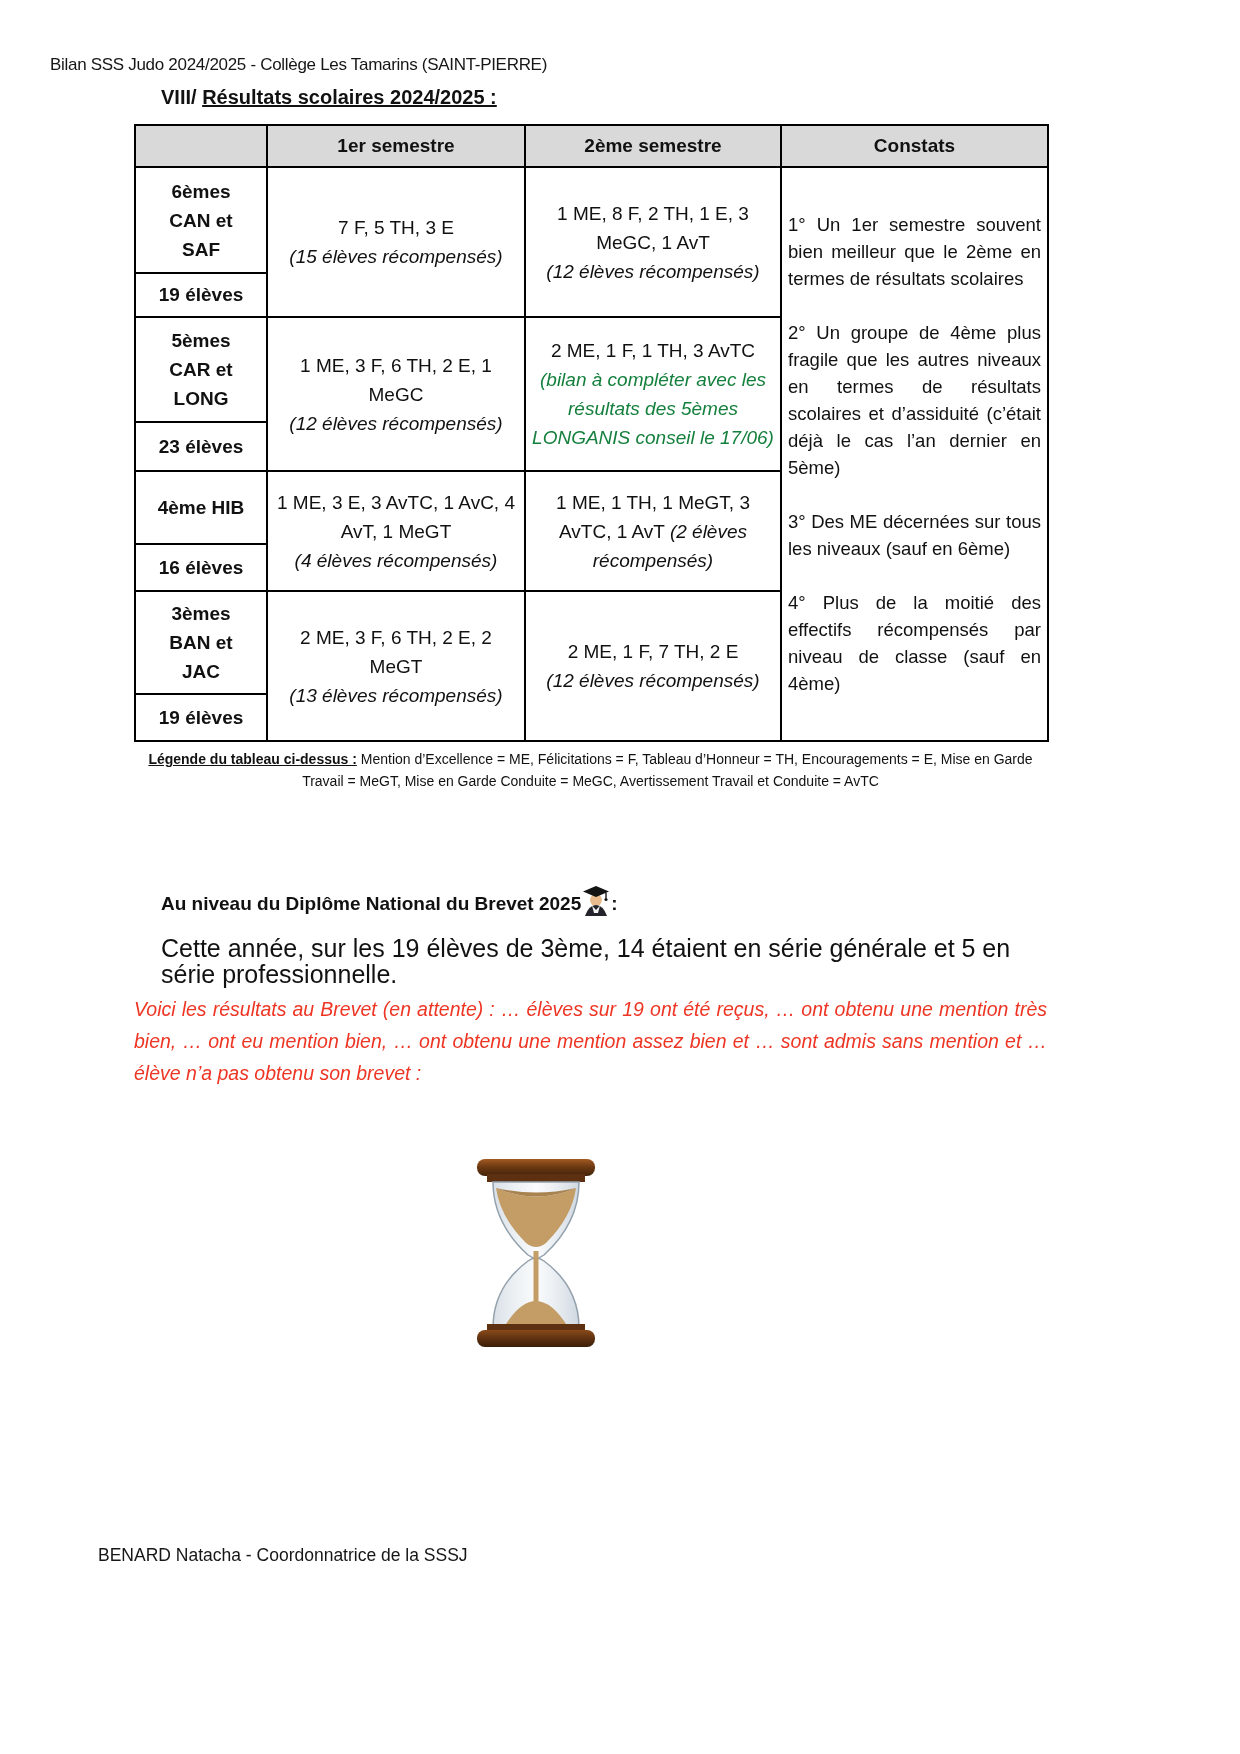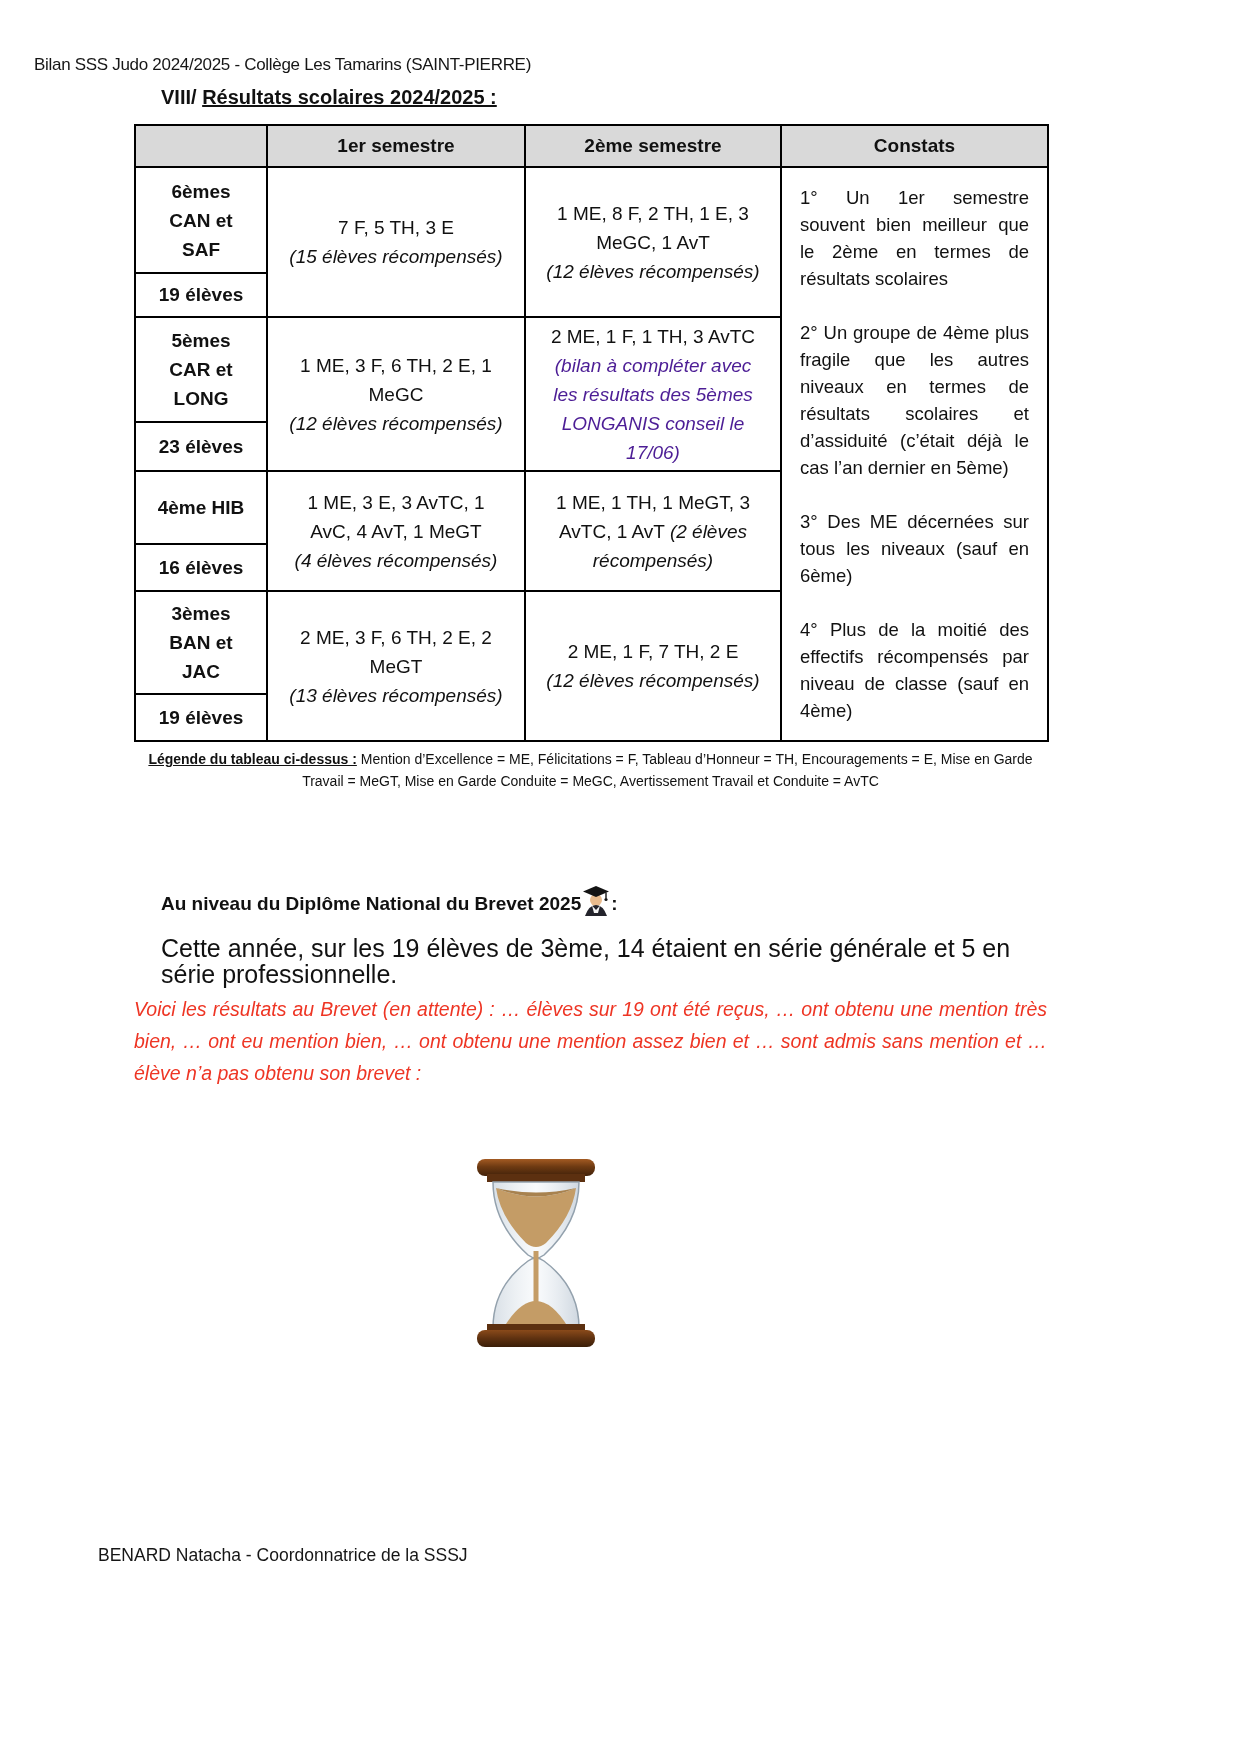--- a/index.html
+++ b/index.html
@@ -2,32 +2,32 @@
 <html lang="fr"><head>
 <meta charset="utf-8">
 <style>
   html,body{margin:0;padding:0;}
   body{
     width:1240px;height:1754px;background:#ffffff;color:#111;
     font-family:"Liberation Sans","DejaVu Sans",sans-serif;
     position:relative;overflow:hidden;
   }
   .doc-header{
-    position:absolute;left:34px;top:55px;
+    position:absolute;left:50px;top:55px;
     font-size:17px;letter-spacing:-0.3px;color:#161616;
   }
   .content{position:absolute;left:98px;top:84px;width:913px;margin-left:36px;}
   .section-title{margin:0 0 0 27px;font-size:20px;font-weight:bold;line-height:26px;}
   .section-title .underlined{text-decoration:underline;}
   .intro{margin:5px 0 0 27px;font-size:19px;font-weight:bold;line-height:24px;}
   table.results{
     border-collapse:collapse;margin-top:14px;width:913px;table-layout:fixed;
   }
   table.results td,table.results th{
-    border:2px solid #000;padding:2px 18px;font-size:19px;vertical-align:middle;
+    border:2px solid #000;padding:2px 6px;font-size:19px;vertical-align:middle;
     overflow:hidden;
   }
   col.c1{width:132px}col.c2{width:258px}col.c3{width:256px}col.c4{width:267px}
   tr.head th{background:#d9d9d9;font-weight:bold;text-align:center;height:36px;}
   td.level{font-weight:bold;text-align:center;white-space:pre-line;line-height:29px;}
   td.count{font-weight:bold;text-align:center;}
   td.sem{text-align:center;line-height:29px;padding:4px 10px;}
   td.sem .note{font-style:italic;}
   td.sem .alert{font-style:italic;}
   td.constats{vertical-align:top;padding:8px 12px 8px 14px;}
@@ -102,21 +102,21 @@
     <tr>
       <td class="level" style="height:99px">5èmes
 CAR et
 LONG</td>
       <td class="sem" rowspan="2">
         <div>1 ME, 3 F, 6 TH, 2 E,  1 MeGC</div>
         <div class="note">(12 élèves récompensés)</div>
       </td>
       <td class="sem" rowspan="2">
         <div>2 ME, 1 F, 1 TH, 3 AvTC</div>
-        <div class="alert" id="alert-red" style="color: #4c1d95;">(bilan à compléter avec les résultats des 5èmes LONGANIS conseil le 17/06)</div>
+        <div class="alert" id="alert-red" style="color: #15803d;">(bilan à compléter avec les résultats des 5èmes LONGANIS conseil le 17/06)</div>
       </td>
     </tr>
     <tr>
       <td class="count" style="height:43px">23 élèves</td>
     </tr>
 
     <tr>
       <td class="level" style="height:67px">4ème HIB</td>
       <td class="sem" rowspan="2">
         <div>1 ME, 3 E,  3 AvTC, 1 AvC, 4 AvT, 1 MeGT</div>

